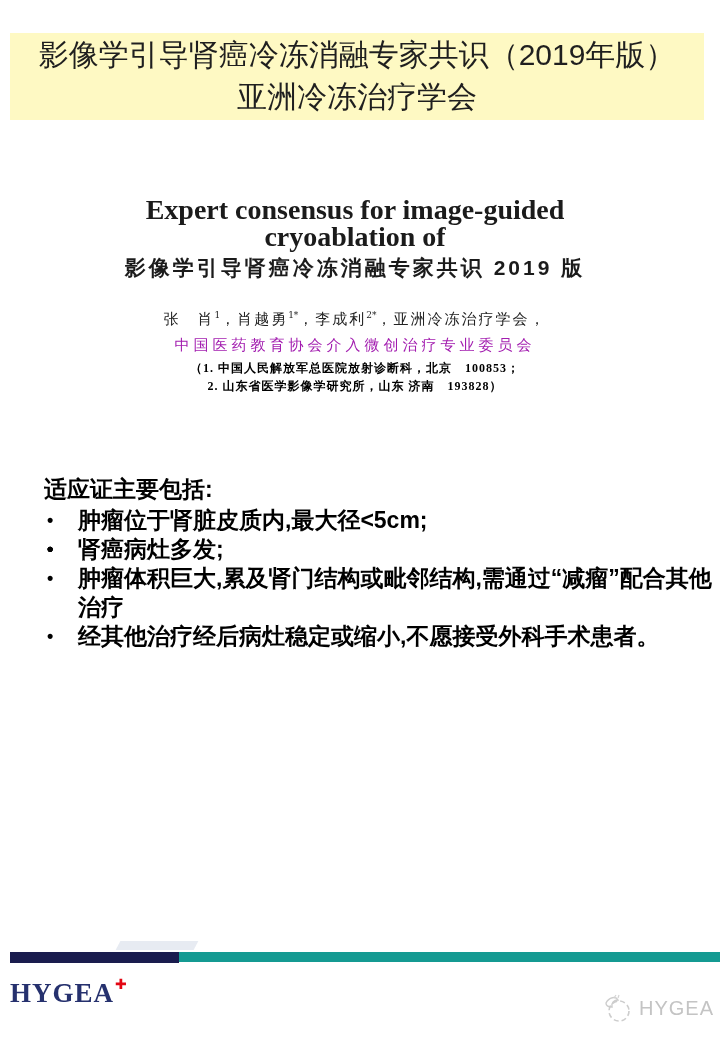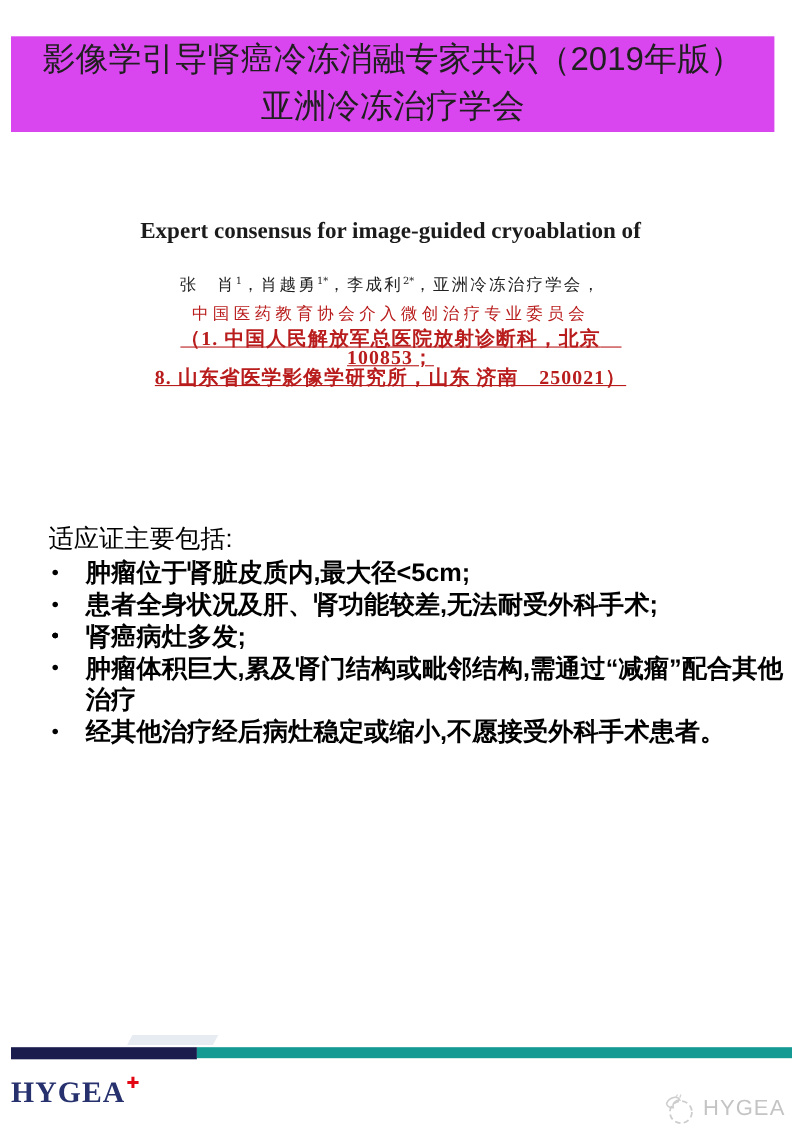--- a/index.html
+++ b/index.html
@@ -2,43 +2,43 @@
 <html><head>
 <meta charset="utf-8">
 <style>
   * { margin:0; padding:0; box-sizing:border-box; }
   html,body { width:720px; height:1040px; background:#ffffff; overflow:hidden;
               font-family:"Liberation Sans", sans-serif; }
   .stage { position:relative; width:720px; height:1040px; background:#fff; }
 
   
   .banner { position:absolute; left:10px; top:33px; width:694px; height:87px;
-            background:#d946ef; color:#1F1F1F; text-align:center;
+            background:#fef9c3; color:#1F1F1F; text-align:center;
             font-size:30px; line-height:42px; font-weight:500; padding-top:1px; }
 
   
   .paper { position:absolute; left:120px; top:196px; width:470px; text-align:center;
            color:#1B1B1B; }
   .p-title-en { font-family:"Liberation Serif", serif; font-weight:700;
-                font-size:21px; line-height:27px; }
+                font-size:28px; line-height:27px; }
   .p-title-zh { font-weight:700; font-size:21px; line-height:28px;
                 letter-spacing:3px; margin-top:4px; }
   .p-authors  { font-family:"DejaVu Serif", serif; font-size:15px; line-height:19px;
                 letter-spacing:2px; margin-top:24px; color:#222; }
   .p-authors sup { font-size:9px; letter-spacing:0; }
   .p-authors2 { font-family:"DejaVu Serif", serif; font-size:15px; line-height:19px;
-                letter-spacing:4px; margin-top:7px; color:#b91c1c; }
+                letter-spacing:4px; margin-top:7px; color:#a21caf; }
   .p-affil    { font-family:"Liberation Serif", serif; font-weight:600;
-                font-size:18px; line-height:17px; letter-spacing:1px;
-                margin-top:5px; color:#b91c1c;text-decoration:underline; }
+                font-size:12px; line-height:17px; letter-spacing:1px;
+                margin-top:5px; color:#000000; }
   .p-affil.second { margin-top:1px; }
 
   
   .content { position:absolute; left:44px; top:474px; width:668px; color:#000; }
-  .c-heading { font-weight:400; font-size:23px; line-height:30px; }
+  .c-heading { font-weight:700; font-size:23px; line-height:30px; }
   ul.bullets { list-style:none; margin-top:2px; }
   ul.bullets li { position:relative; padding-left:34px; font-weight:700;
                   font-size:23px; line-height:29px; }
   ul.bullets .marker { position:absolute; left:3px; top:0; font-size:18px;
                        line-height:29px; }
 
   
   .ghost    { position:absolute; left:118px; top:941px; width:78px; height:9px;
               background:rgba(212,219,232,0.55); transform:skewX(-28deg); }
   .bar-navy { position:absolute; left:10px;  top:952px; width:169px; height:11px;
@@ -62,31 +62,32 @@
 
 <div class="stage">
 
   <div class="banner">
     <div>影像学引导肾癌冷冻消融专家共识（2019年版）</div>
     <div>亚洲冷冻治疗学会</div>
   </div>
 
   <div class="paper">
     <div class="p-title-en">Expert consensus for image-guided cryoablation of</div>
+    <div class="p-title-zh">影像学引导肾癌冷冻消融专家共识 2019 版</div>
     <div class="p-authors"><span>张　肖</span><sup>1</sup><span>，肖越勇</span><sup>1*</sup><span>，李成利</span><sup>2*</sup><span>，亚洲冷冻治疗学会，</span></div>
     <div class="p-authors2">中国医药教育协会介入微创治疗专业委员会</div>
     <div class="p-affil">（1. 中国人民解放军总医院放射诊断科，北京　100853；</div>
-    <div class="p-affil second">8. 山东省医学影像学研究所，山东 济南　250021）</div>
+    <div class="p-affil second">2. 山东省医学影像学研究所，山东 济南　193828）</div>
   </div>
 
   <div class="content">
     <div class="c-heading">适应证主要包括:</div>
     <ul class="bullets">
       <li><span class="marker">•</span><span>肿瘤位于肾脏皮质内,最大径&lt;5cm;</span></li>
-      <li><span class="marker">•</span><span>患者全身状况及肝、肾功能较差,无法耐受外科手术;</span></li>
+      <li><span class="marker">•</span></li>
       <li><span class="marker">•</span></li>
       <li><span class="marker">•</span></li>
       <li><span class="marker">•</span><span>肾癌病灶多发;</span></li>
       <li><span class="marker">•</span><span>肿瘤体积巨大,累及肾门结构或毗邻结构,需通过“减瘤”配合其他治疗</span></li>
       <li><span class="marker">•</span><span>经其他治疗经后病灶稳定或缩小,不愿接受外科手术患者。</span></li>
     </ul>
   </div>
 
   <div class="ghost"></div>
   <div class="bar-navy"></div>

